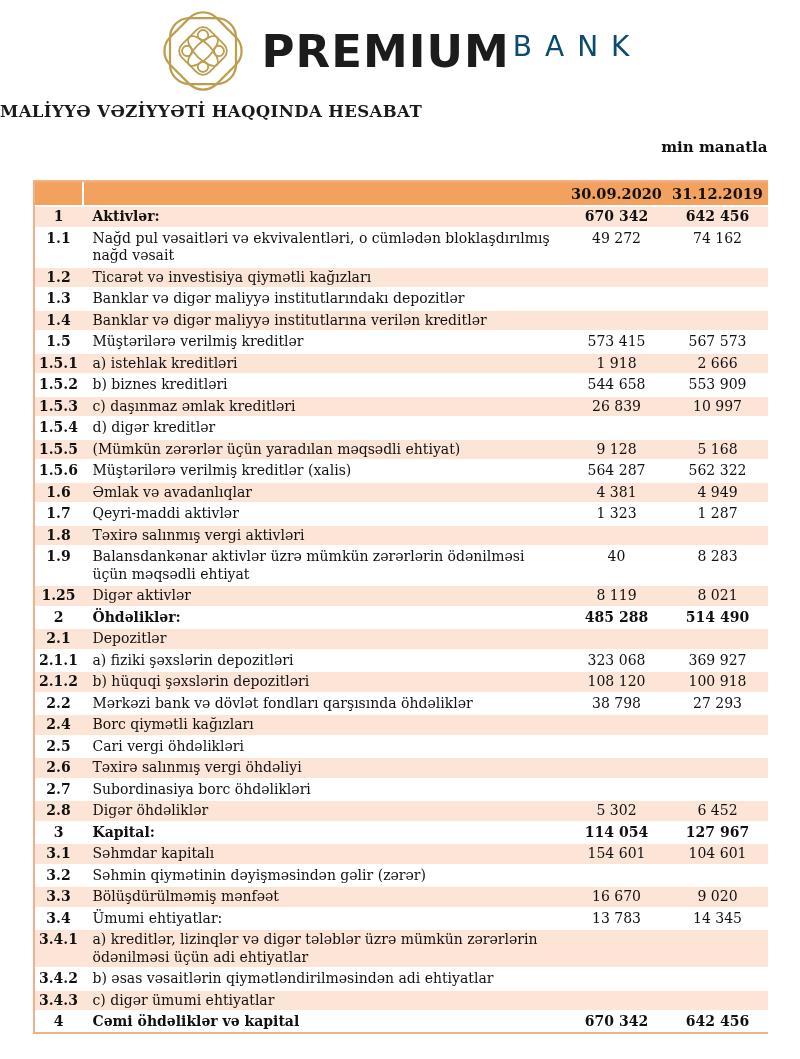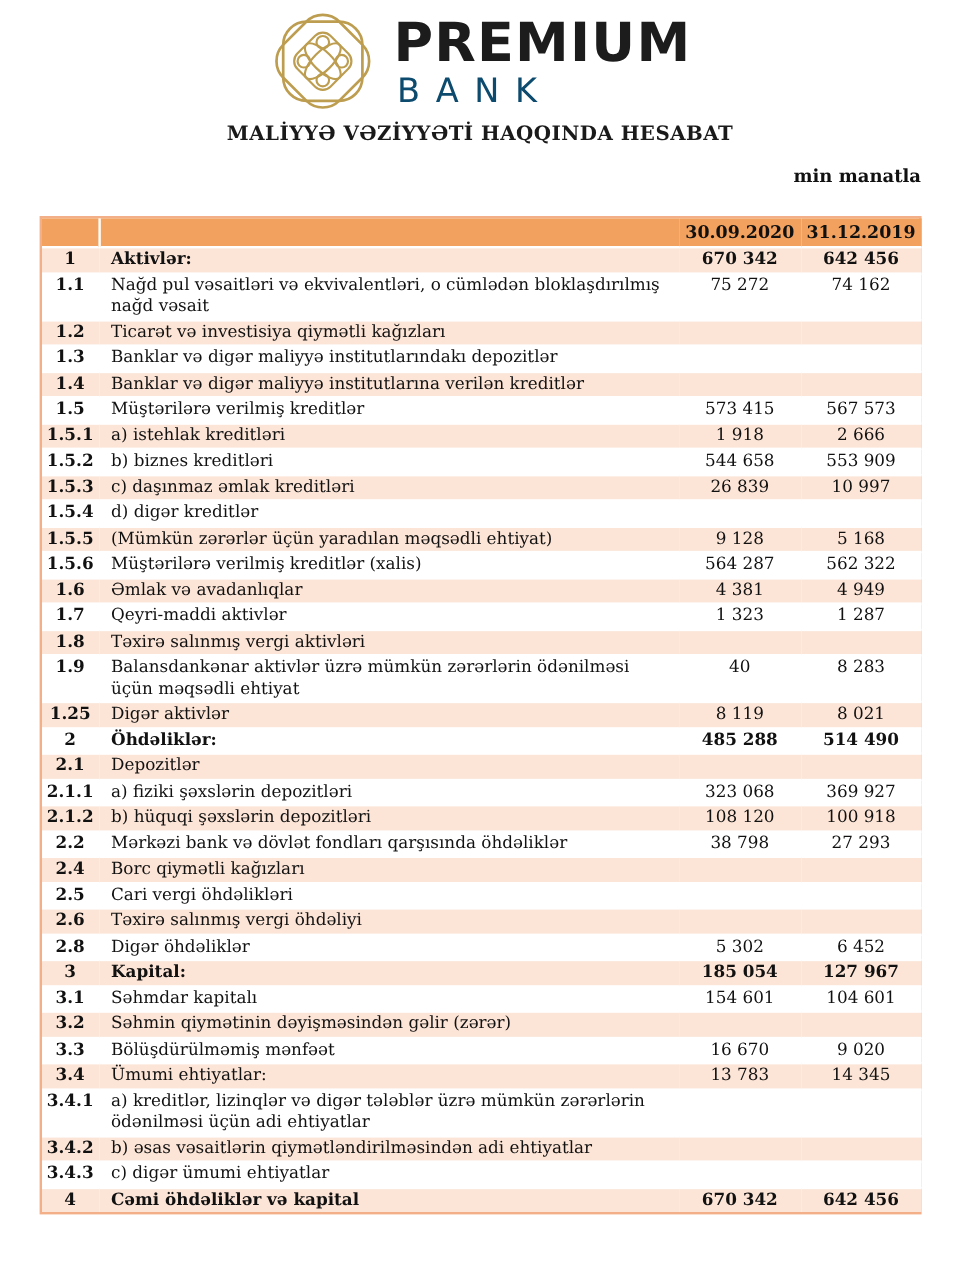--- a/index.html
+++ b/index.html
@@ -16,21 +16,21 @@
   
   .brand-header {
     display: flex;
     justify-content: center;
     align-items: center;
     gap: 14px;
     padding-top: 6px;
     height: 96px;
   }
   .logo-wrap { width: 90px; height: 90px; flex: 0 0 auto; }
-  .brand-text { display: flex; flex-direction: column; align-items: flex-start; }
+  .brand-text { display: flex; align-items: flex-start; }
   .brand-name {
     font-family: "DejaVu Sans", sans-serif;
     font-size: 45px;
     font-weight: bold;
     letter-spacing: 1px;
     line-height: 1;
     color: #1c1c1c;
   }
   .brand-sub {
     font-family: "DejaVu Sans", sans-serif;
@@ -38,21 +38,20 @@
     font-weight: normal;
     letter-spacing: 13px;
     line-height: 1;
     margin-top: 4px;
     margin-left: 3px;
     color: #0c4a6e;
   }
 
   
   .report-title {
-    text-align: center;
     font-size: 16.5px;
     font-weight: bold;
     letter-spacing: 0.4px;
     margin-top: 6px;
     color: #1a1a1a;
   }
   .unit-note {
     width: 735px;
     margin: 17px auto 24px auto;
     text-align: right;
@@ -151,21 +150,21 @@
       <tbody>
           <tr class="bold">
             <td class="no">1</td>
             <td class="label">Aktivlər:</td>
             <td class="v">670 342</td>
             <td class="v">642 456</td>
           </tr>
           <tr>
             <td class="no">1.1</td>
             <td class="label">Nağd pul vəsaitləri və  ekvivalentləri, o cümlədən bloklaşdırılmış nağd vəsait</td>
-            <td class="v">75 272</td>
+            <td class="v">49 272</td>
             <td class="v">74 162</td>
           </tr>
           <tr>
             <td class="no">1.2</td>
             <td class="label">Ticarət və investisiya qiymətli kağızları</td>
             <td class="v"></td>
             <td class="v"></td>
           </tr>
           <tr>
             <td class="no">1.3</td>
@@ -293,29 +292,35 @@
             <td class="v"></td>
             <td class="v"></td>
           </tr>
           <tr>
             <td class="no">2.6</td>
             <td class="label">Təxirə salınmış vergi öhdəliyi</td>
             <td class="v"></td>
             <td class="v"></td>
           </tr>
           <tr>
+            <td class="no">2.7</td>
+            <td class="label">Subordinasiya borc öhdəlikləri</td>
+            <td class="v"></td>
+            <td class="v"></td>
+          </tr>
+          <tr>
             <td class="no">2.8</td>
             <td class="label">Digər öhdəliklər</td>
             <td class="v">5 302</td>
             <td class="v">6 452</td>
           </tr>
           <tr class="bold">
             <td class="no">3</td>
             <td class="label">Kapital:</td>
-            <td class="v">185 054</td>
+            <td class="v">114 054</td>
             <td class="v">127 967</td>
           </tr>
           <tr>
             <td class="no">3.1</td>
             <td class="label">Səhmdar kapitalı</td>
             <td class="v">154 601</td>
             <td class="v">104 601</td>
           </tr>
           <tr>
             <td class="no">3.2</td>

